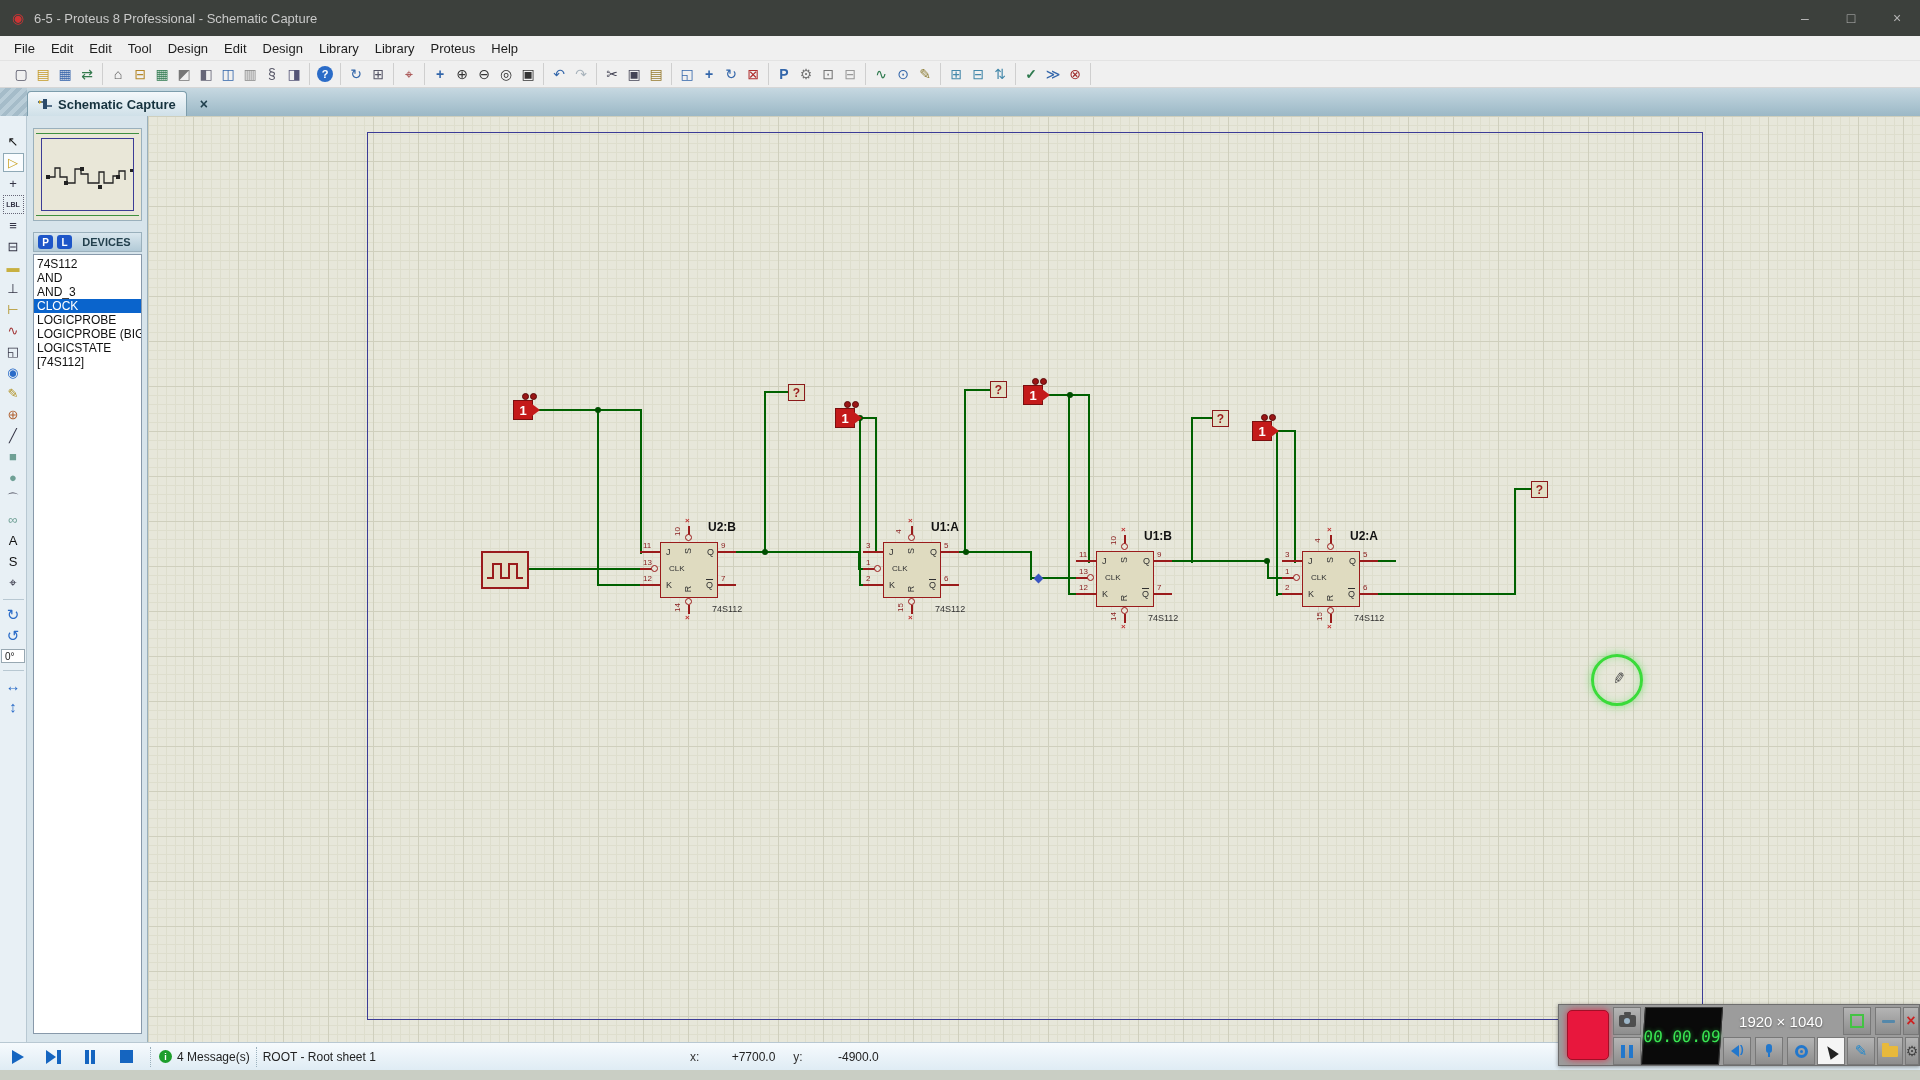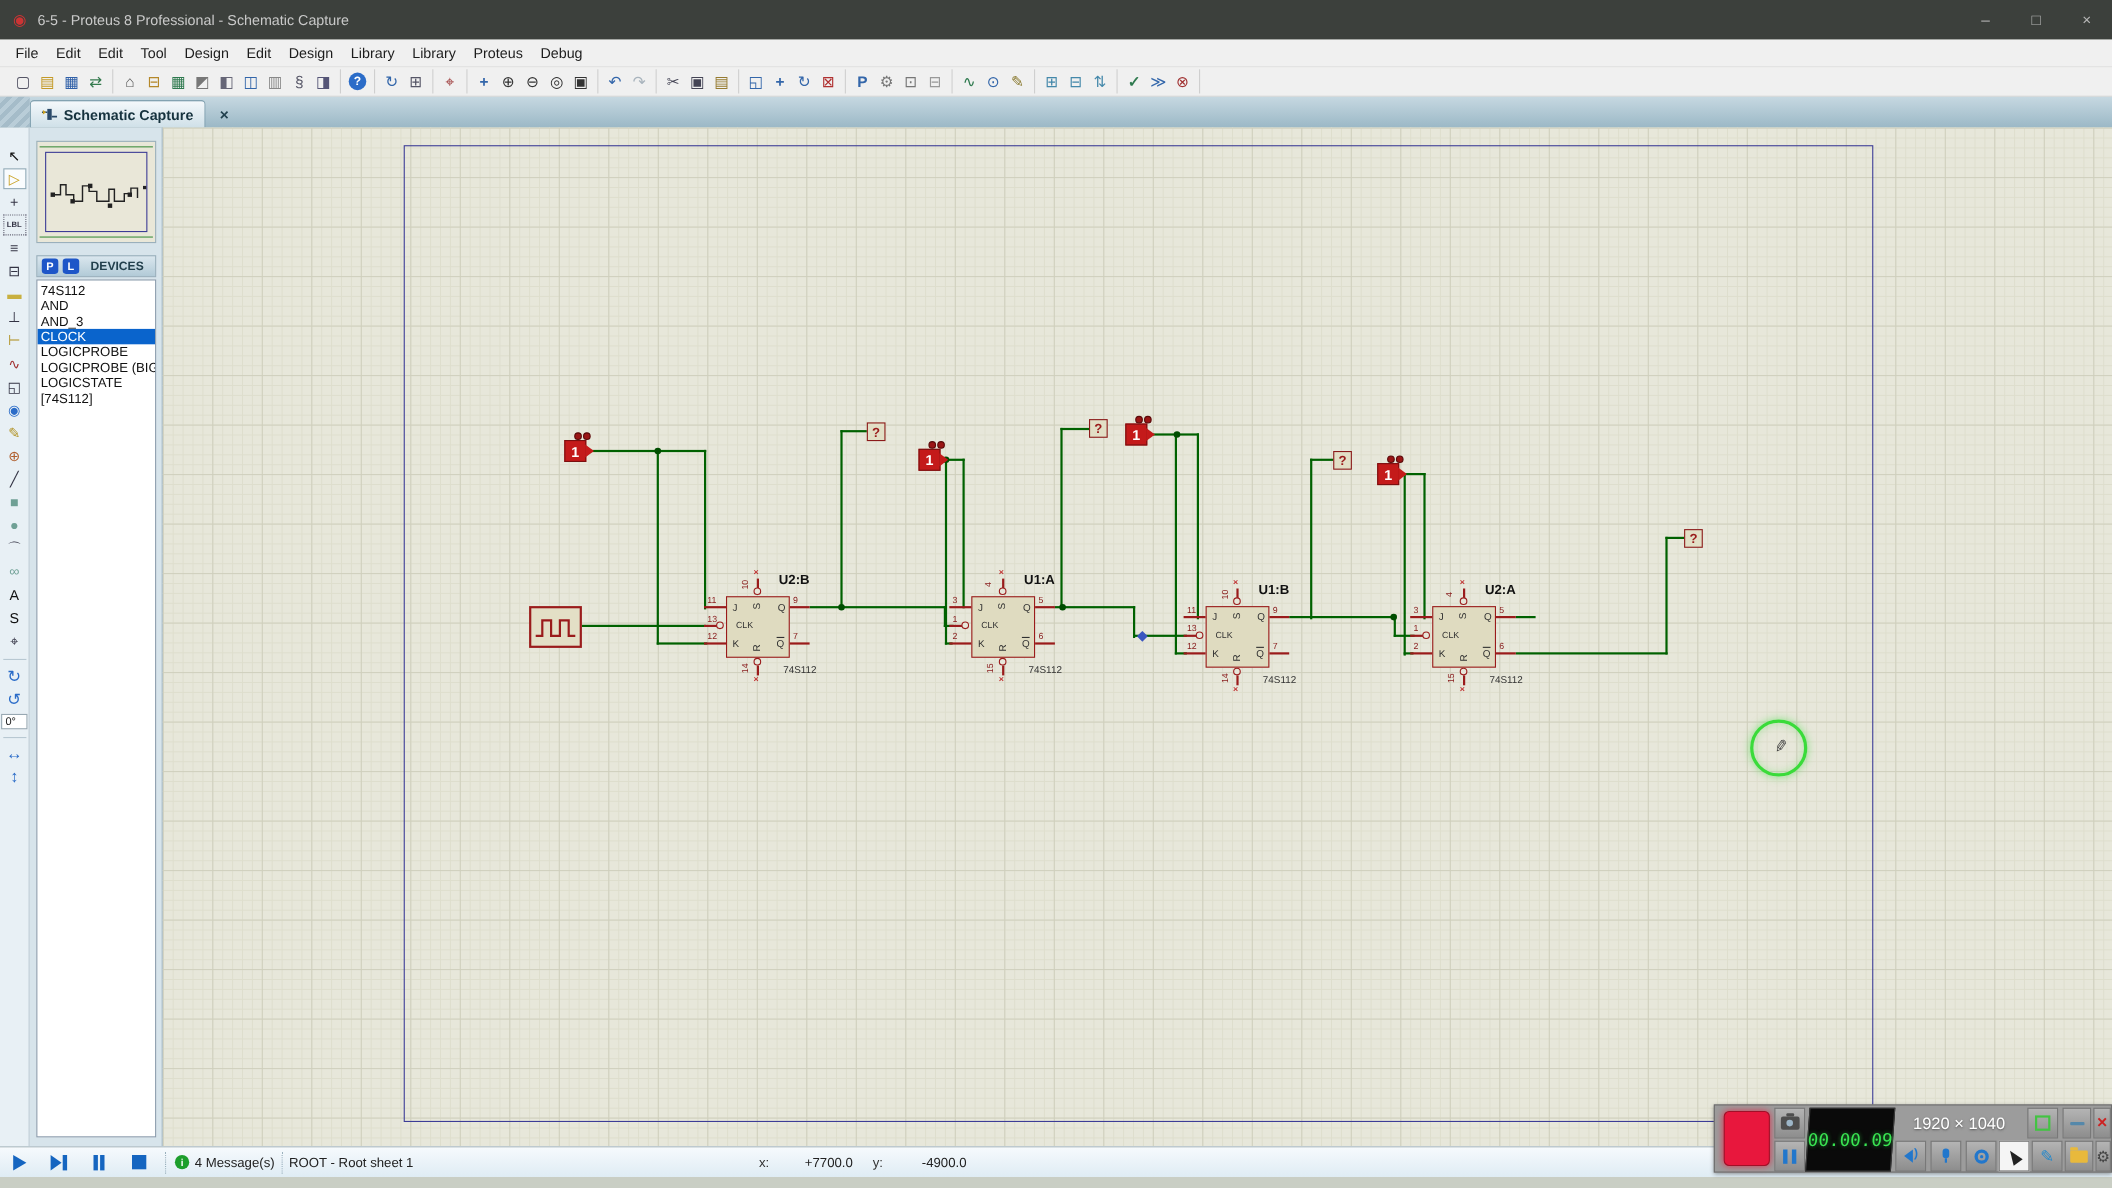--- a/index.html
+++ b/index.html
@@ -146,21 +146,21 @@
     <span class="menu-item">File</span>
     <span class="menu-item">Edit</span>
     <span class="menu-item">Edit</span>
     <span class="menu-item">Tool</span>
     <span class="menu-item">Design</span>
     <span class="menu-item">Edit</span>
     <span class="menu-item">Design</span>
     <span class="menu-item">Library</span>
     <span class="menu-item">Library</span>
     <span class="menu-item">Proteus</span>
-    <span class="menu-item">Debug</span>
+    <span class="menu-item">Help</span>
   </div>
 <div id="toolbar">
     <div class="tb-group">
       <span class="tb-icon" style="color: rgb(85, 85, 102);">▢</span>
       <span class="tb-icon" style="color: rgb(196, 154, 40);">▤</span>
       <span class="tb-icon" style="color: rgb(48, 96, 168);">▦</span>
       <span class="tb-icon" style="color: rgb(53, 122, 78);">⇄</span>
     </div>
     <div class="tb-group">
       <span class="tb-icon" style="color: rgb(85, 85, 85);">⌂</span>

